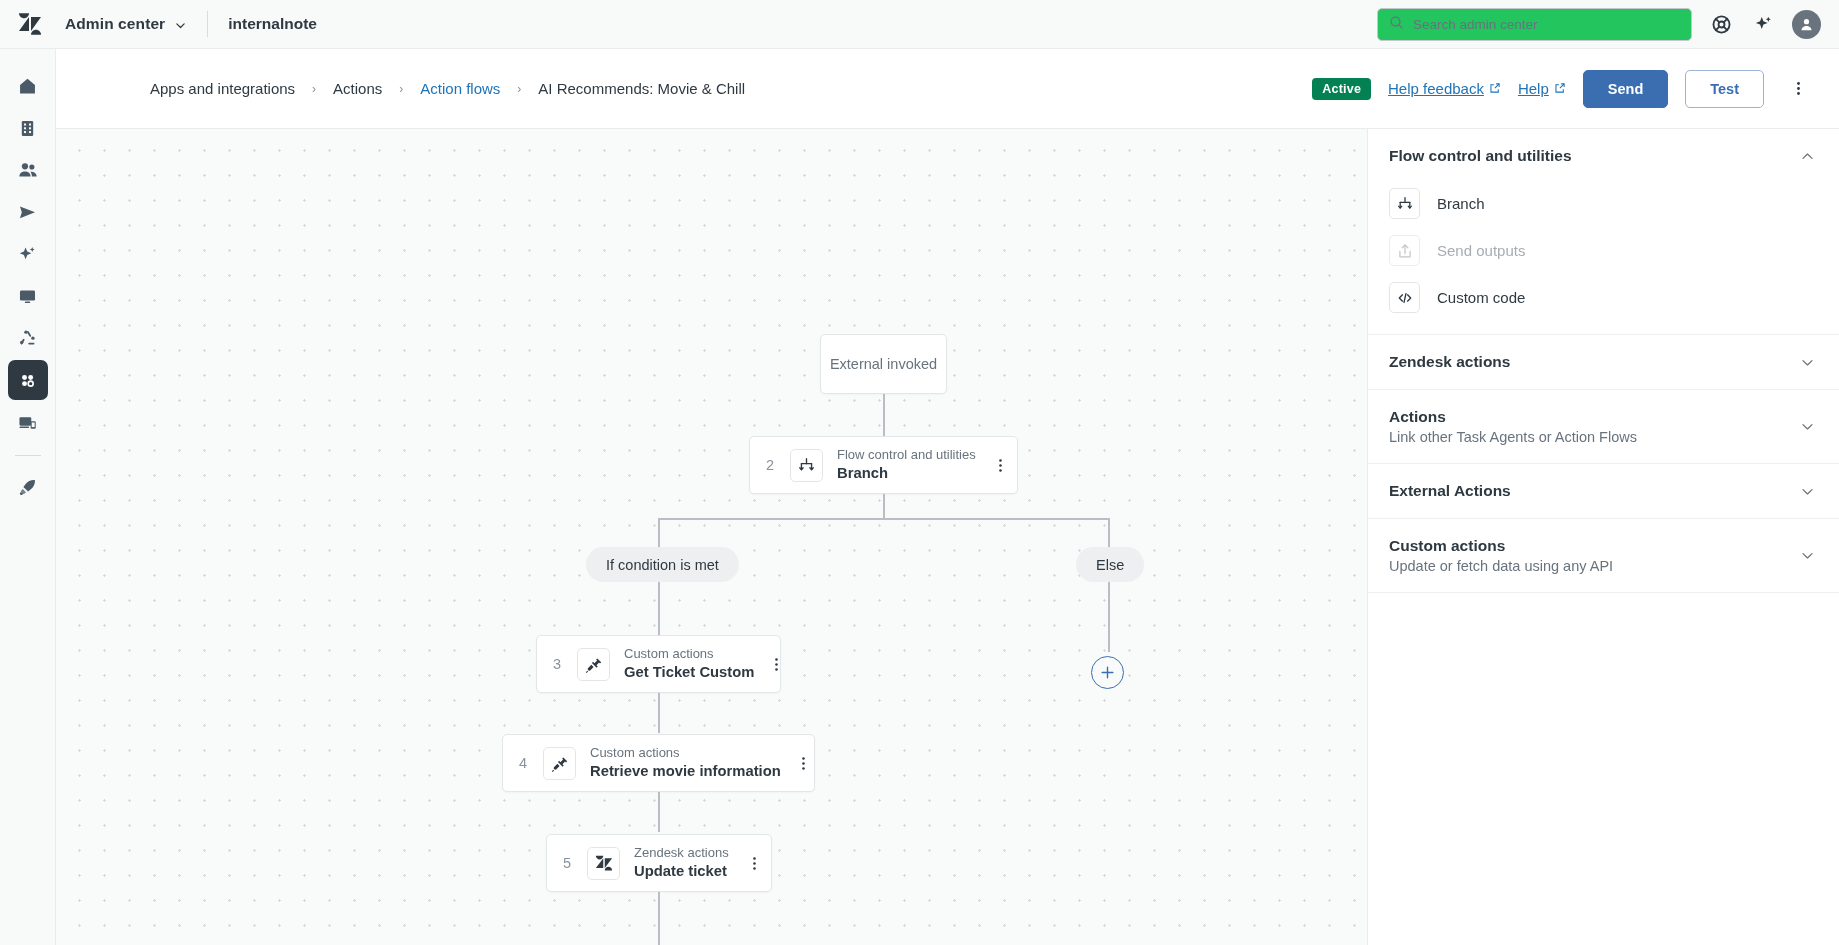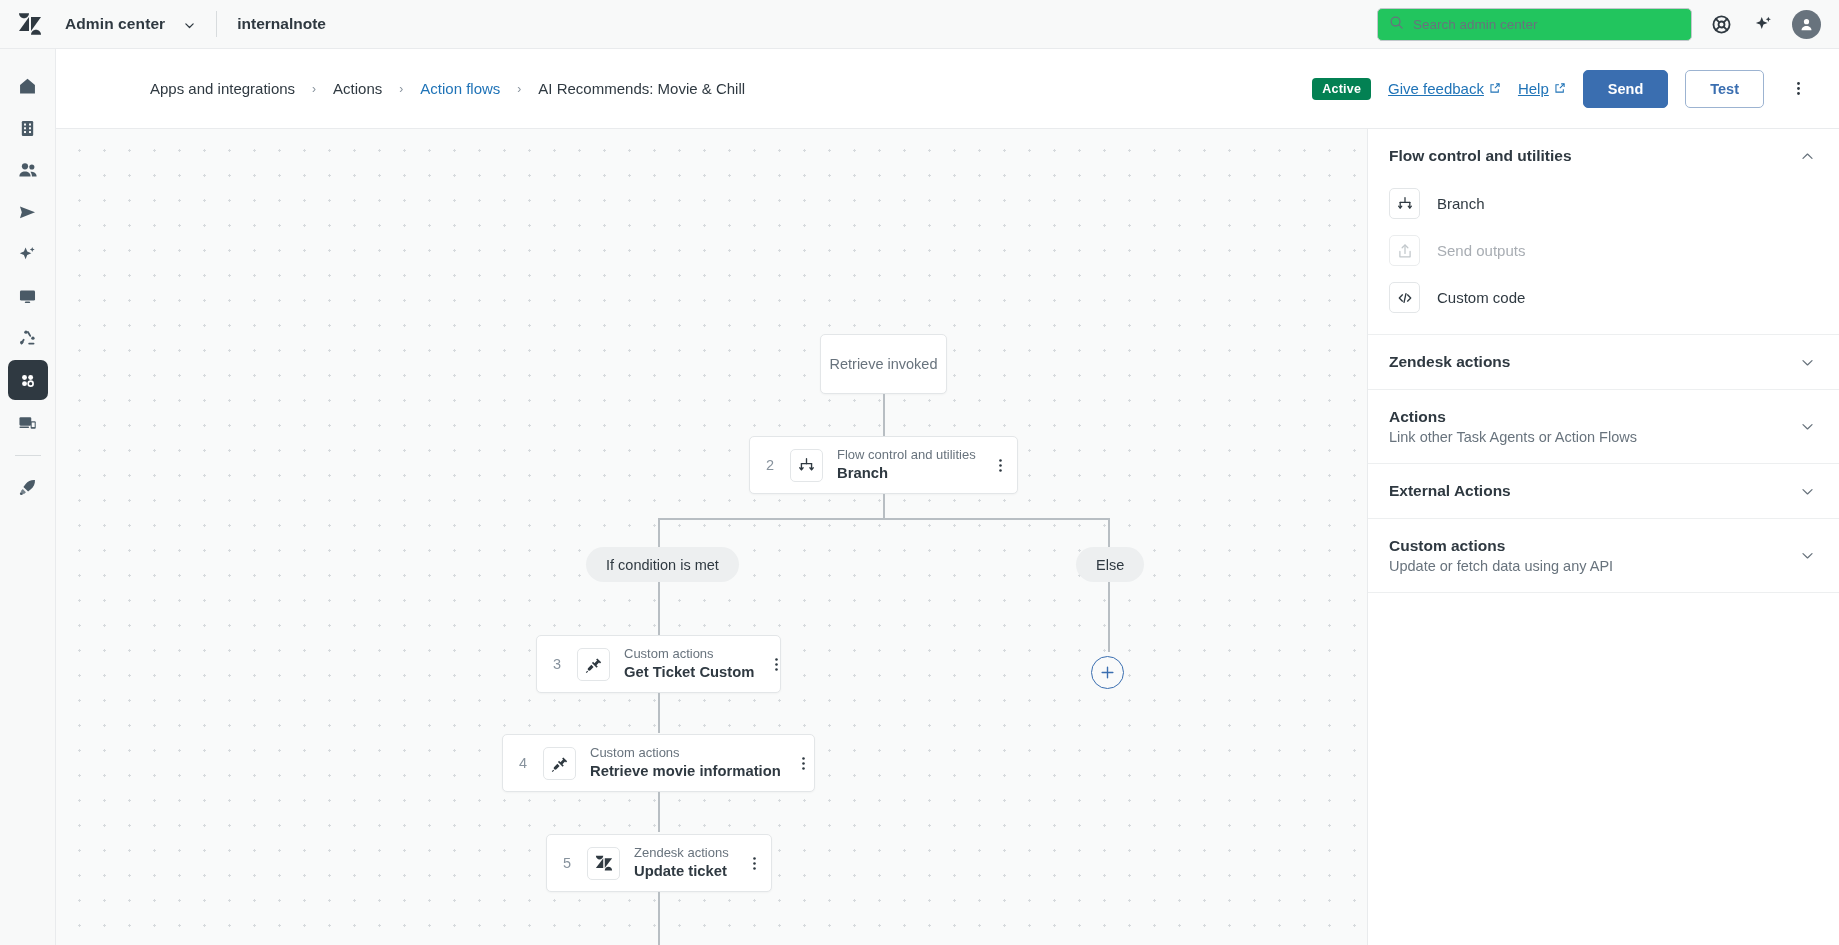--- a/index.html
+++ b/index.html
@@ -15,21 +15,21 @@
   
   .topbar {
     height: 49px; min-height: 49px;
     background: #f8f9f9;
     border-bottom: 1px solid #e9ebed;
     display: flex; align-items: center;
     padding: 0 18px 0 12px;
     position: relative; z-index: 20;
   }
   .zd-logo { width: 26px; height: 26px; margin-left: 5px; margin-right: 22px; display:flex; align-items:center; justify-content:center;}
-  .brand-wrap { display: flex; align-items: center; gap: 18px; cursor: pointer; }
+  .brand-wrap { display: flex; align-items: center; gap: 9px; cursor: pointer; }
   .brand-text { font-size: 15.5px; font-weight: 700; color: #2f3941; letter-spacing: .1px;}
   .chev-dn { width: 13px; height: 13px; }
   .vdiv { width: 1px; height: 26px; background: #d8dcde; margin: 0 20px; }
   .acct-name { font-size: 15.5px; font-weight: 700; color: #2f3941; }
   .topbar-right { margin-left: auto; display: flex; align-items: center; gap: 16px; }
   .search-box {
     width: 315px; height: 33px; border: 1px solid #c2c8cc; border-radius: 5px;
     background: #22c55e; display: flex; align-items: center; gap: 9px; padding: 0 11px;
   }
   .search-box input {
@@ -312,21 +312,21 @@
           <span class="crumb">Actions</span>
           <span class="crumb-sep">›</span>
           <span class="crumb link">Action flows</span>
           <span class="crumb-sep">›</span>
           <span class="crumb current">AI Recommends: Movie &amp; Chill</span>
         </div>
 
         <div class="subbar-right">
           <span class="badge-active">Active</span>
           <span class="ext-link">
-            <span>Give feedback</span>
+            <span>Help feedback</span>
             <span>
               <svg width="12" height="12" viewBox="0 0 16 16" fill="none" stroke="#1f73b7" stroke-width="1.4">
                   <path d="M9.5 2.5H13.5V6.5"></path>
                   <path d="M13.5 2.5L7.8 8.2"></path>
                   <path d="M12.4 9.6v3.9H2.6V3.7h4"></path>
                 </svg>
             </span>
           </span>
           <span class="ext-link">
             <span>Help</span>
@@ -349,21 +349,21 @@
           </div>
         </div>
       </div>
 
       <div class="canvas-wrap">
 
         <div class="canvas">
           <div class="flow">
 
             <div class="start-node" style="left:764px; top:205px; width:127px; height:60px;">
-              <span>Retrieve invoked</span>
+              <span>External invoked</span>
             </div>
 
             <div class="conn v" style="left:827px; top:265px; height:50px;"></div>
 
             <div class="node" style="left:693px; top:307px; width:269px;">
               <span class="num">2</span>
               <span class="ibox">
                 <svg width="19" height="19" viewBox="0 0 24 24" fill="none" stroke="#2f3941" stroke-width="1.7" stroke-linecap="round" stroke-linejoin="round">
                   <path d="M12 3.5v6.2"></path>
                     <path d="M5.6 9.7h12.8"></path>

